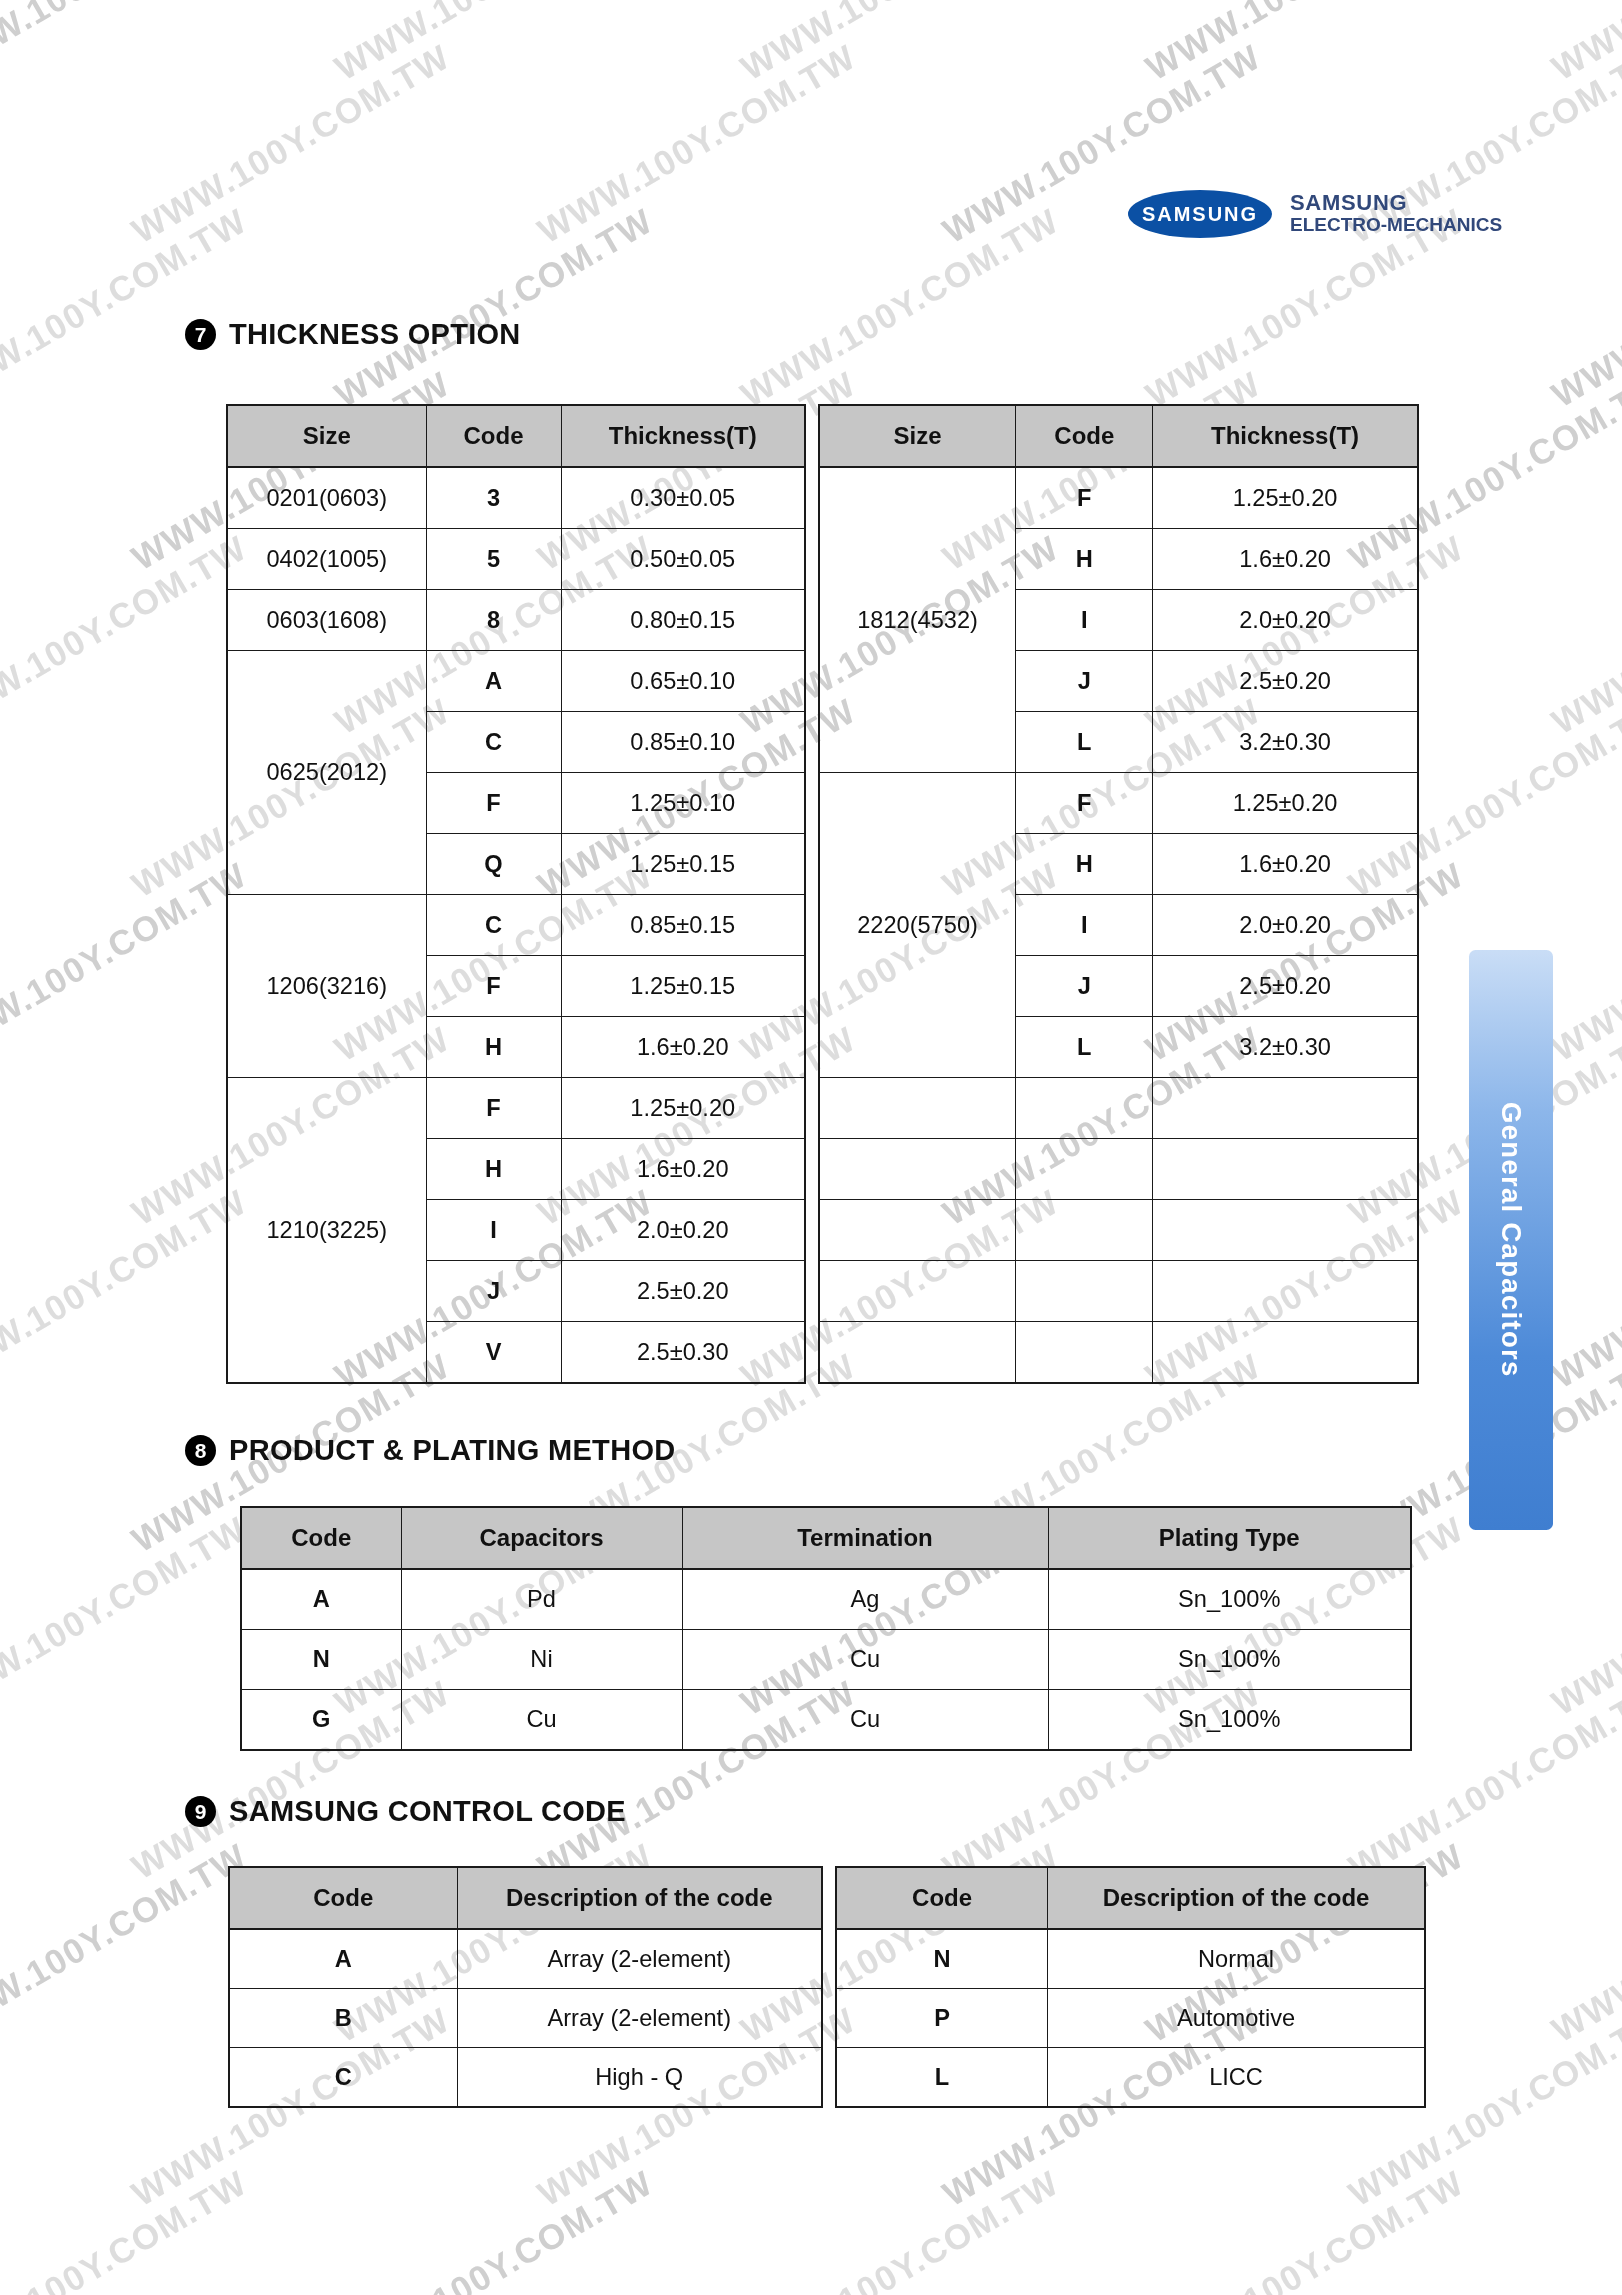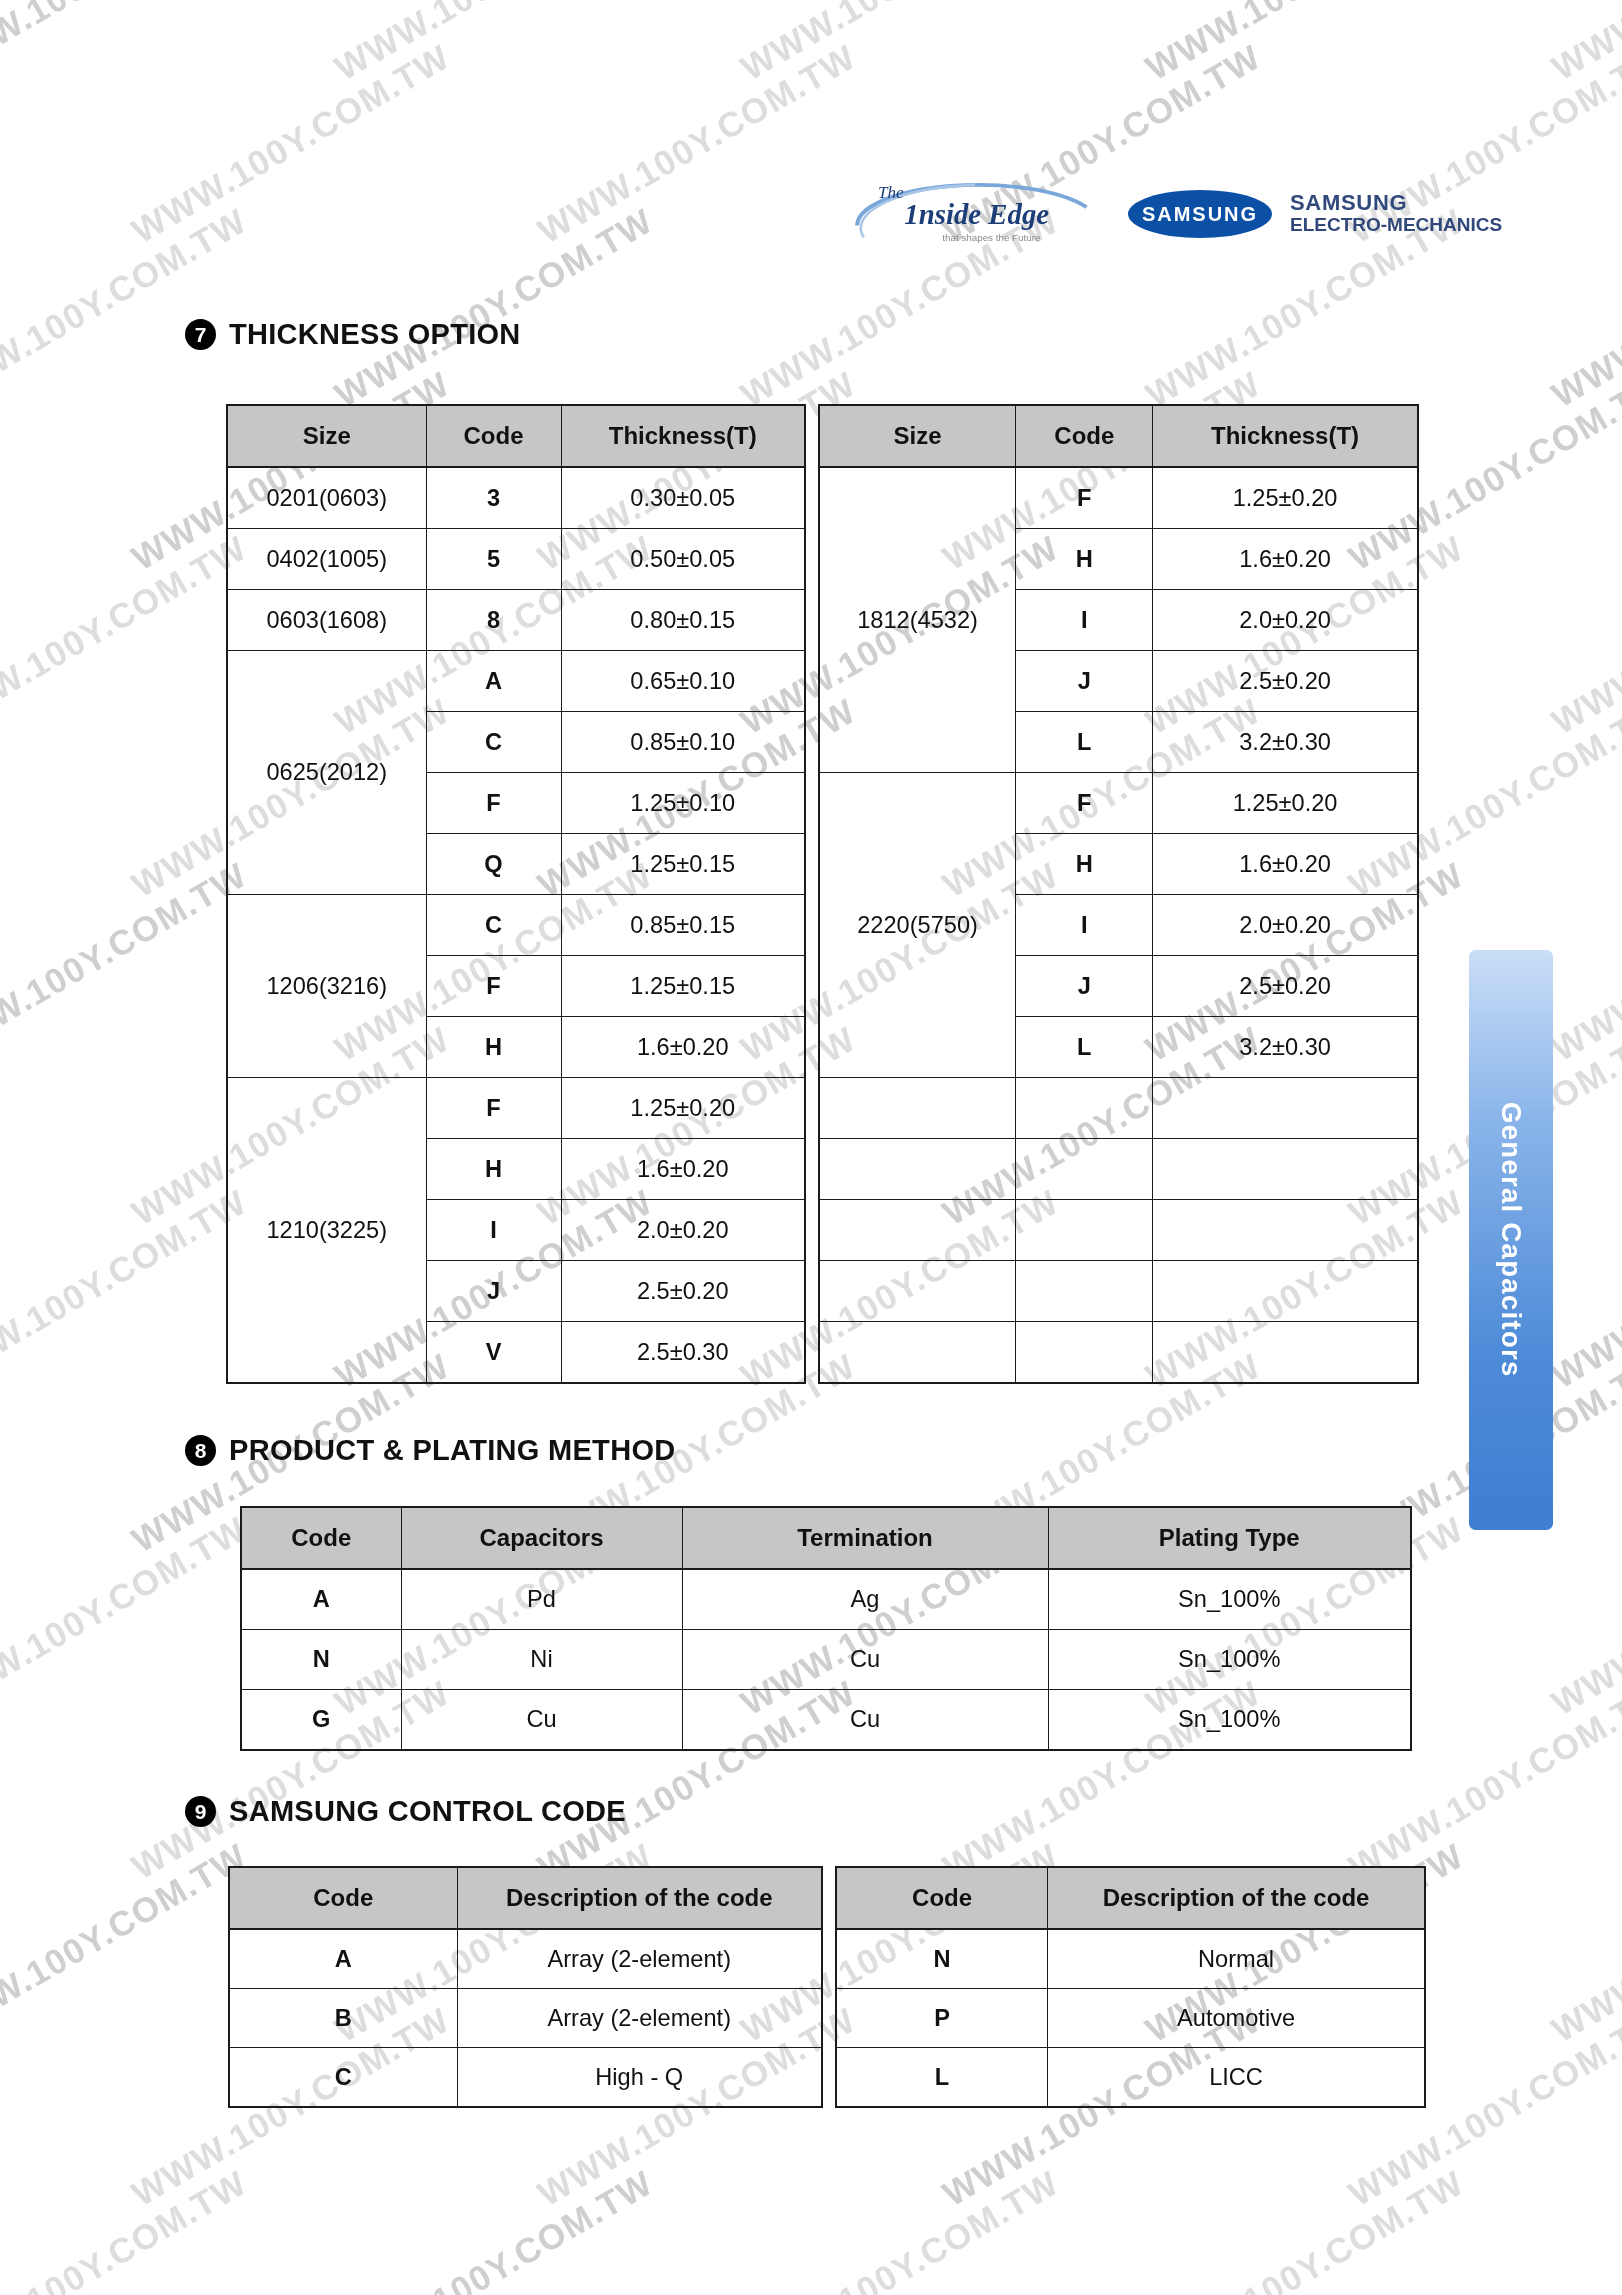--- a/index.html
+++ b/index.html
@@ -160,29 +160,20 @@
       <div class="wm" style="left: 1328px; top: 2087px; opacity: 0.38;">WWW.100Y.COM.TW</div>
       <div class="wm" style="left: -92px; top: 2250px; opacity: 0.38;">WWW.100Y.COM.TW</div>
       <div class="wm" style="left: 314px; top: 2250px; opacity: 0.55;">WWW.100Y.COM.TW</div>
       <div class="wm" style="left: 720px; top: 2250px; opacity: 0.38;">WWW.100Y.COM.TW</div>
       <div class="wm" style="left: 1125px; top: 2250px; opacity: 0.38;">WWW.100Y.COM.TW</div>
       <div class="wm" style="left: 1531px; top: 2250px; opacity: 0.55;">WWW.100Y.COM.TW</div>
     </div>
 
   <div class="content">
 
-    <div class="inside-edge">
-      <svg width="249" height="95" viewBox="0 0 380 145">
-        <path d="M 20 100 A 185 62 0 0 1 370 72" fill="none" stroke="#7aa7d9" stroke-width="6"></path>
-        <path d="M 30 118 A 190 66 0 0 1 200 38" fill="none" stroke="#a9c6e8" stroke-width="4"></path>
-        <text x="52" y="58" font-family="Liberation Serif, serif" font-style="italic" font-size="26" fill="#1c3e78">The</text>
-        <text x="92" y="98" font-family="Liberation Serif, serif" font-style="italic" font-weight="bold" font-size="44" fill="#1c3e78">1nside Edge</text>
-        <text x="150" y="124" font-family="Liberation Sans, sans-serif" font-size="15" fill="#8a8a8a">that shapes the Future</text>
-      </svg>
-    </div>
 
     <div class="oval-logo">
       <span>SAMSUNG</span>
     </div>
 
     <div class="brand">
       <div class="b1">SAMSUNG</div>
       <div class="b2">ELECTRO-MECHANICS</div>
     </div>
 

